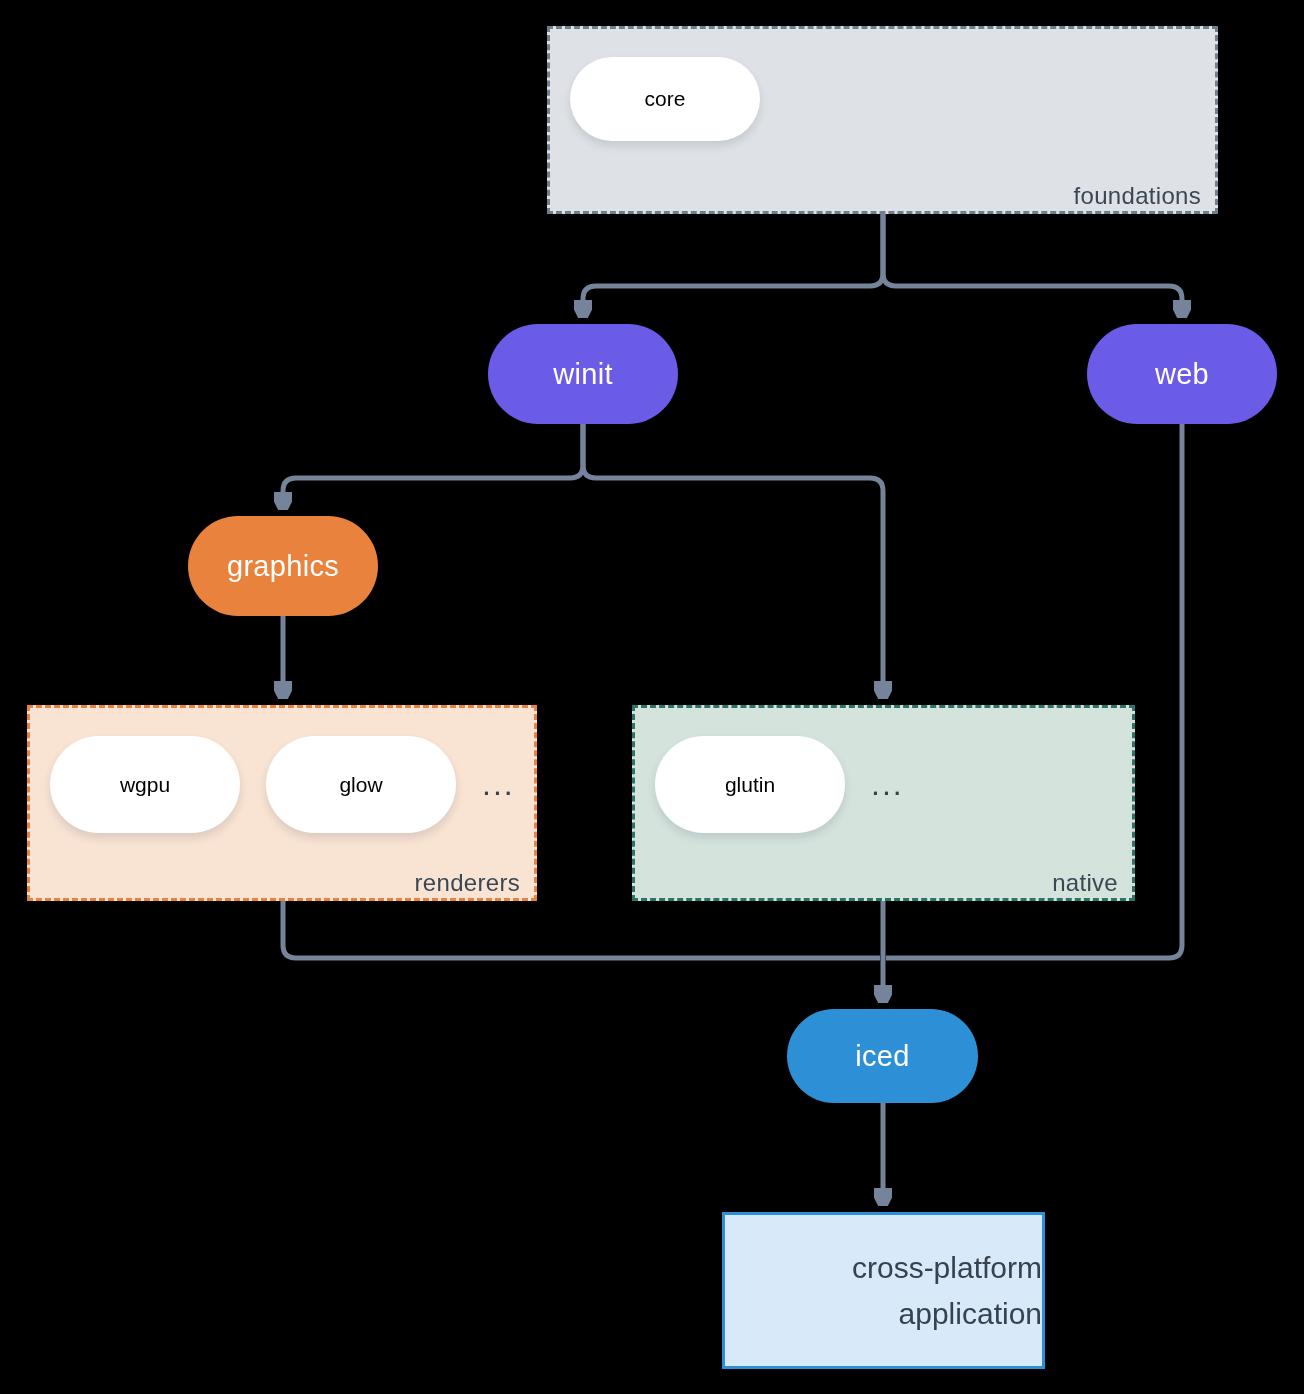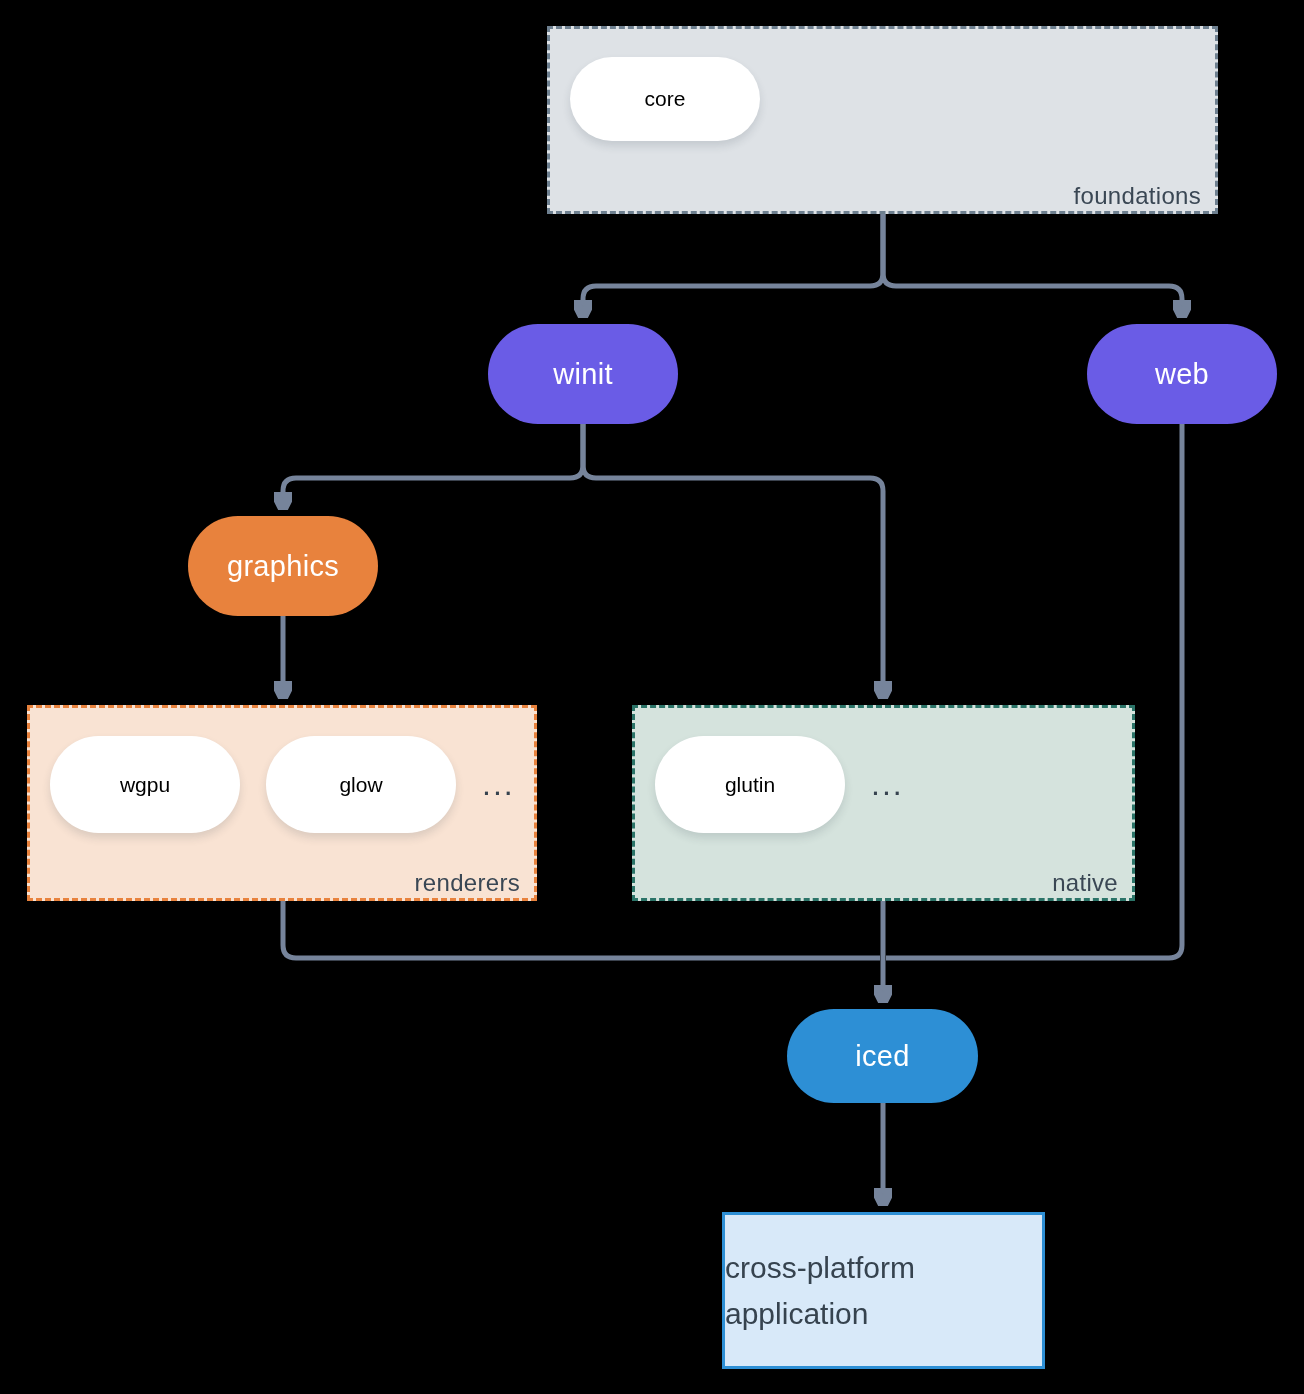--- a/index.html
+++ b/index.html
@@ -54,21 +54,21 @@
   .node-native{left:488px;top:324px;background:#6A5CE6;}
   .node-web{left:1087px;top:324px;background:#6A5CE6;}
   .node-graphics{left:188px;top:516px;background:#E8823D;}
   .node-iced{left:787px;top:1009px;width:191px;height:94px;border-radius:47px;background:#2D8FD5;}
 
   
   .app-box{
     position:absolute;left:722px;top:1212px;width:323px;height:157px;
     box-sizing:border-box;
     background:#D8E9F9;border:3px solid #2D8FD5;
-    display:flex;flex-direction:column;align-items:flex-start;justify-content:center;
+    display:flex;flex-direction:column;align-items:flex-end;justify-content:center;
     font-size:30px;color:#36434F;line-height:1.53;text-align:center;
   }
 </style>
 </head>
 <body>
 
 <div class="canvas">
 
   <svg class="connector-layer" viewBox="0 0 1304 1394" xmlns="http://www.w3.org/2000/svg">
     <defs>

